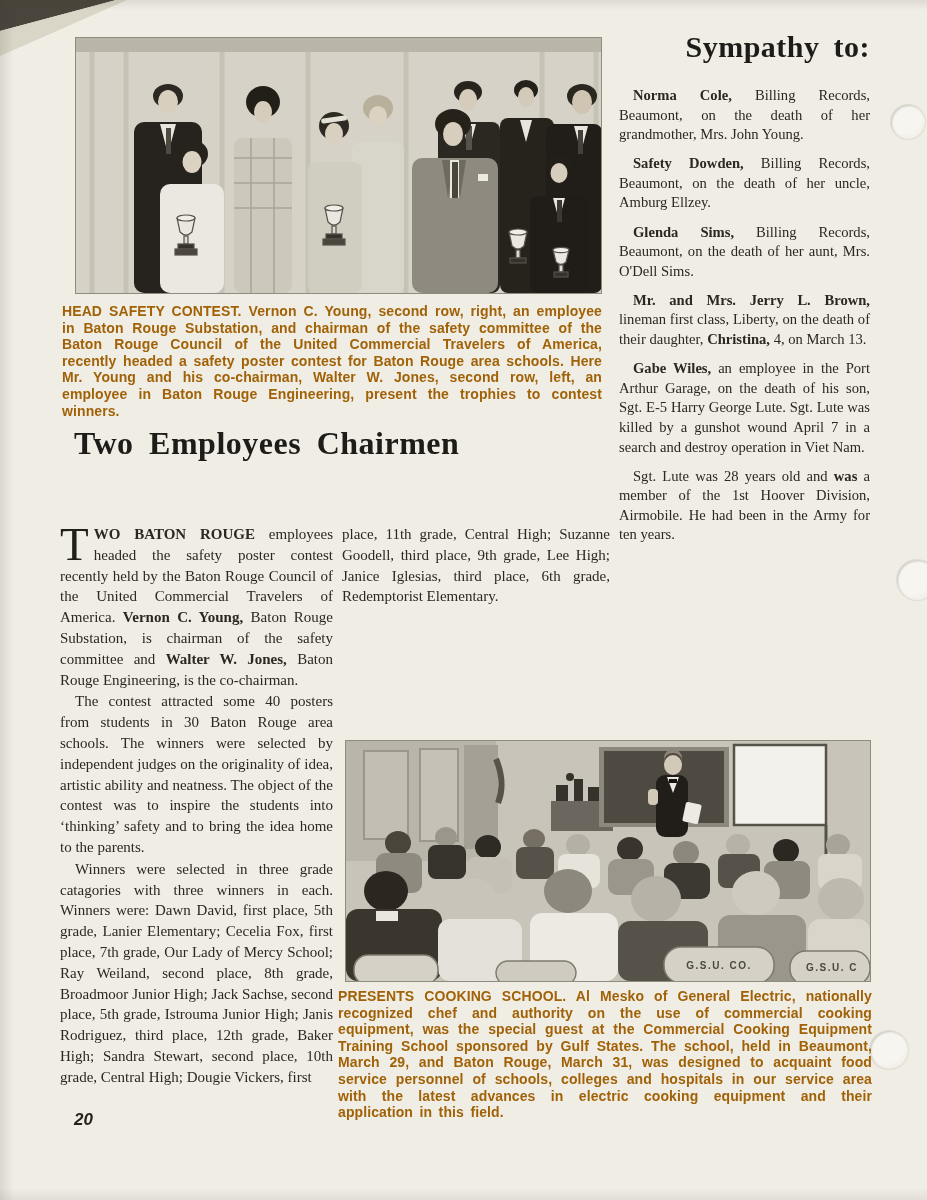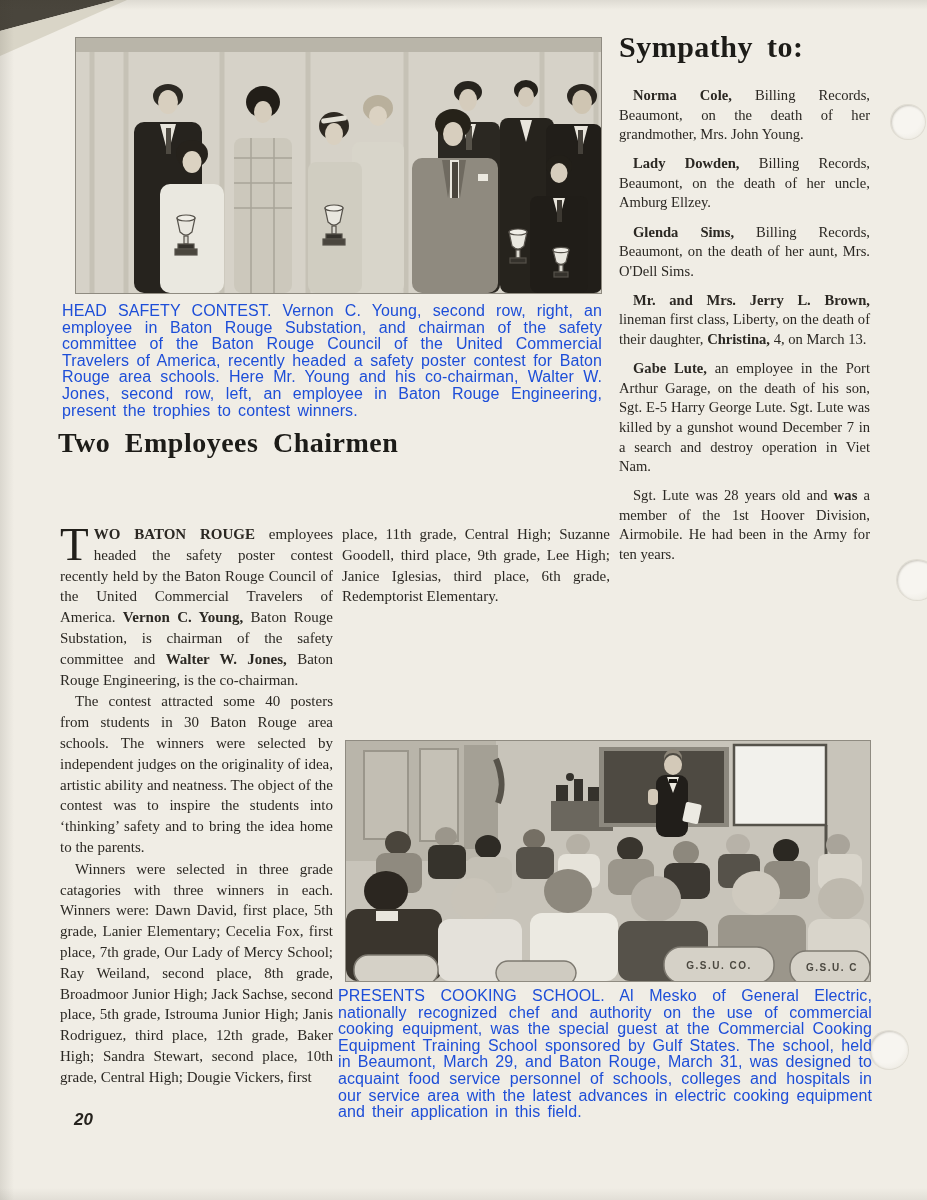--- a/index.html
+++ b/index.html
@@ -18,49 +18,49 @@
   .corner-fold{position:absolute;left:0;top:0;}
 
   .punch-hole{position:absolute;border-radius:50%;
     background:radial-gradient(circle at 40% 35%, #f7f5f0 55%, #e9e6dd 100%);
     box-shadow:inset 1px 1px 2px rgba(120,115,100,.35), 0 0 0 1px rgba(150,145,130,.18);}
 
   .photo{position:absolute;border:1px solid #8f8b81;box-sizing:border-box;background:#737373;}
   .photo svg{display:block;}
 
   .photo-caption{
-    position:absolute;font-family:"Liberation Sans",sans-serif;font-weight:normal;
-    font-size:16px;line-height:16.6px;text-align:justify;color:#1d4ed8;
+    position:absolute;font-family:"Liberation Sans",sans-serif;font-weight:bold;
+    font-size:14px;line-height:16.6px;text-align:justify;color:#a16207;
     letter-spacing:.1px;word-spacing:2.5px;
   }
 
   .headline{
-    position:absolute;left:58px;top:420px;width:520px;
+    position:absolute;left:74px;top:420px;width:520px;
     font-family:"Liberation Serif",serif;font-weight:bold;color:#1d1c18;
-    font-size:28px;line-height:46px;letter-spacing:.5px;word-spacing:7px;
+    font-size:32px;line-height:46px;letter-spacing:.5px;word-spacing:7px;
   }
 
   .col{position:absolute;font-size:15px;line-height:20.8px;text-align:justify;}
   .col p{margin:0 0 0 0;}
   .col p + p{margin-top:1px;}
   .col p.indent{text-indent:15px;}
   .b{font-weight:bold;}
   .dropcap{
     float:left;font-size:47px;line-height:36px;padding:2px 5px 0 0;
     font-weight:normal;color:#211f1a;
   }
 
   .col-left{left:60px;top:524px;width:273px;}
   .col-mid{left:342px;top:524px;width:268px;}
 
   .col-right{left:619px;top:30px;width:251px;font-size:14.6px;line-height:19.6px;}
   .sympathy-title{
     font-family:"Liberation Serif",serif;font-weight:bold;color:#1d1c18;
     font-size:30px;line-height:34px;letter-spacing:.5px;word-spacing:6px;
-    margin:0 0 22px 0;text-align:left;
+    margin:0 0 22px 0;text-align:right;
   }
   .col-right p{margin:0 0 9.5px 0;text-indent:14px;}
 
   .page-number{
     position:absolute;left:74px;top:1110px;
     font-family:Liberation Sans, sans-serif;font-weight:bold;font-style:italic;
     font-size:17px;color:#26231e;
   }
 </style>
 </head>
@@ -203,24 +203,24 @@
     <p class="indent">Winners were selected in three grade catagories with three winners in each. Winners were:  Dawn David, first place, 5th grade, Lanier Elementary; Cecelia Fox, first place, 7th grade, Our Lady of Mercy School; Ray Weiland, second place, 8th grade, Broadmoor Junior High; Jack Sachse, second place, 5th grade, Istrouma Junior High; Janis Rodriguez, third place, 12th grade, Baker High; Sandra Stewart, second place, 10th grade, Central High; Dougie Vickers, first</p>
   </div>
 
   <div class="col col-mid">
     <p>place, 11th grade, Central High; Suzanne Goodell, third place, 9th grade, Lee High; Janice Iglesias, third place, 6th grade, Redemptorist Elementary.</p>
   </div>
 
   <div class="col col-right">
     <h2 class="sympathy-title">Sympathy to:</h2>
     <p><span class="b">Norma Cole,</span><span> Billing Records, Beaumont, on the death of her grandmother, Mrs. John Young.</span></p>
-    <p><span class="b">Lady Dowden,</span><span> Billing Records, Beaumont, on the death of her uncle, Amburg Ellzey.</span></p>
+    <p><span class="b">Safety Dowden,</span><span> Billing Records, Beaumont, on the death of her uncle, Amburg Ellzey.</span></p>
     <p><span class="b">Glenda Sims,</span><span> Billing Records, Beaumont, on the death of her aunt, Mrs. O'Dell Sims.</span></p>
     <p><span class="b">Mr. and Mrs. Jerry L. Brown,</span><span> lineman first class, Liberty, on the death of their daughter, </span><span class="b">Christina,</span><span> 4, on March 13.</span></p>
-    <p><span class="b">Gabe Lute,</span><span> an employee in the Port Arthur Garage, on the death of his son, Sgt. E-5 Harry George Lute. Sgt. Lute was killed by a gunshot wound December 7 in a search and destroy operation in Viet Nam.</span></p>
+    <p><span class="b">Gabe Wiles,</span><span> an employee in the Port Arthur Garage, on the death of his son, Sgt. E-5 Harry George Lute. Sgt. Lute was killed by a gunshot wound April 7 in a search and destroy operation in Viet Nam.</span></p>
     <p><span>Sgt. Lute was 28 years old and </span><span class="b">was</span><span> a member of the 1st Hoover Division, Airmobile. He had been in the Army for ten years.</span></p>
   </div>
 
   <div class="photo" style="left:345px;top:740px;width:526px;height:242px;" title="Audience seated on folding chairs watching a speaker beside a blackboard and projection screen at a cooking school">
     <svg width="524" height="240" viewBox="0 0 524 240">
       <rect width="524" height="240" fill="#c8c4ba"></rect>
 
       <rect x="0" y="0" width="150" height="120" fill="#b9b5aa"></rect>
       <rect x="18" y="10" width="44" height="88" fill="#c2beb3" stroke="#9a968b" stroke-width="2"></rect>
       <rect x="74" y="8" width="38" height="92" fill="#c5c1b6" stroke="#9a968b" stroke-width="2"></rect>

